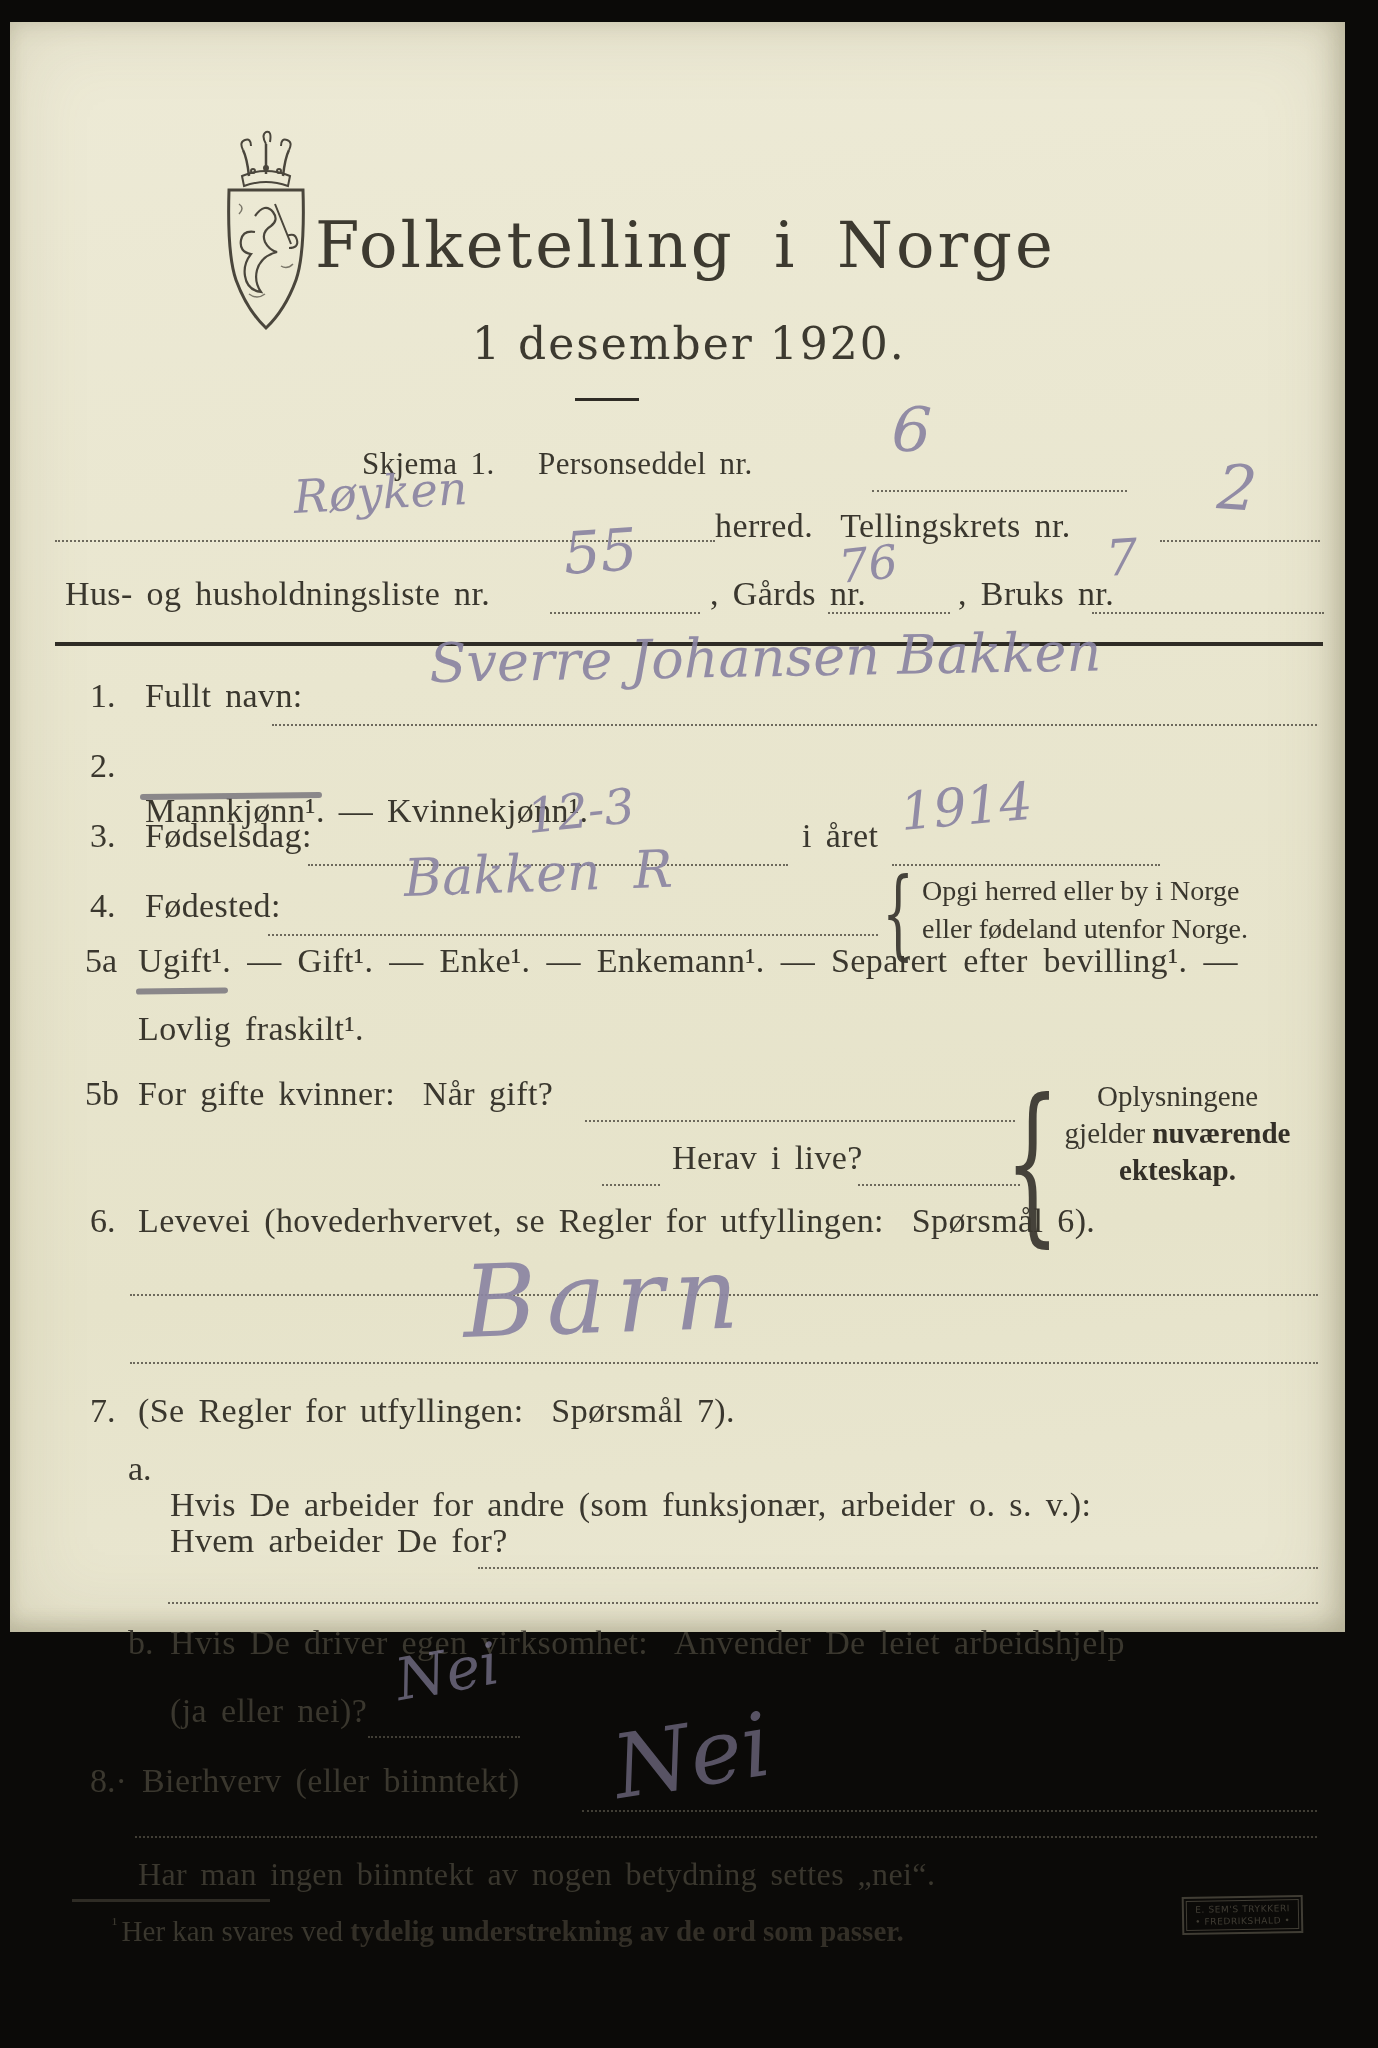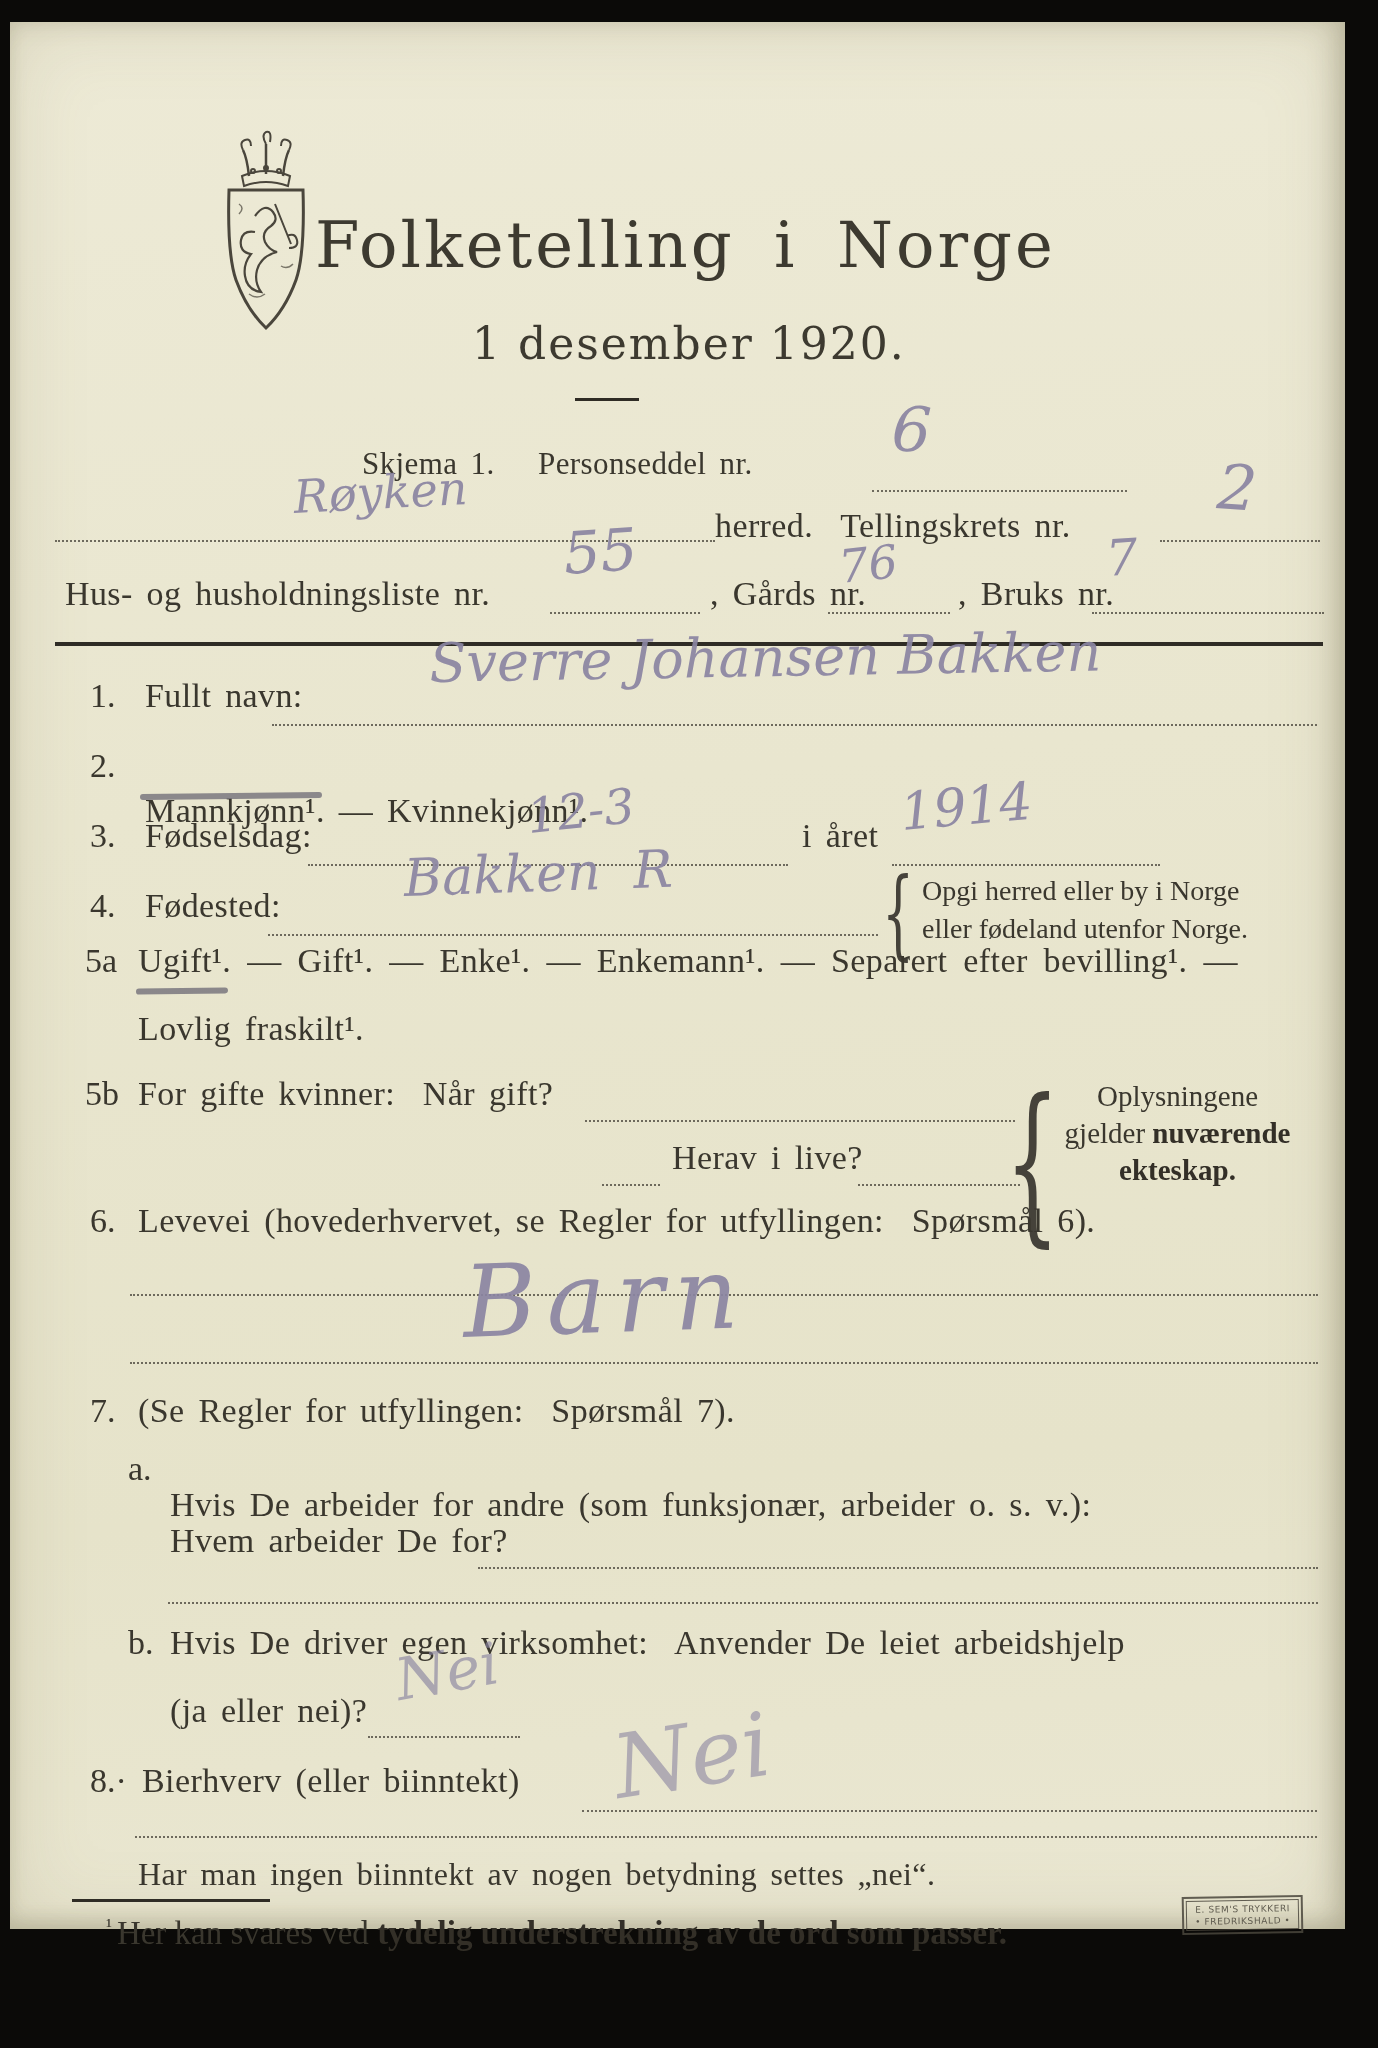--- a/index.html
+++ b/index.html
@@ -1,18 +1,18 @@
 <!DOCTYPE html>
 <html><head>
 <meta charset="utf-8">
 <style>
   html,body{margin:0;padding:0;background:#0b0a08;}
   .stage{position:relative;width:1378px;height:2048px;background:#0b0a08;overflow:hidden;
          font-family:"Liberation Serif", serif;}
-  .paper{position:absolute;left:10px;top:22px;width:1335px;height:1907px;
+  .paper{position:absolute;left:10px;top:22px;width:1335px;height:1610px;
          background:linear-gradient(175deg,#edead6 0%,#e9e6cf 40%,#e6e3ca 75%,#eae7d2 100%);
          box-shadow:inset 0 0 80px rgba(120,110,70,.18), inset -14px 0 24px rgba(90,85,55,.18), inset 0 -10px 18px rgba(90,85,55,.15);
          color:#3a372e;}
   .abs{position:absolute;white-space:pre;}
   .lbl{font-size:34px;letter-spacing:.4px;word-spacing:5px;color:#3a372e;}
   .num{font-size:34px;}
   .dotted{position:absolute;height:0;border-bottom:2px dotted #4f4b41;opacity:.8;}
   .rule{position:absolute;background:#2f2c25;}
   .hw{position:absolute;font-family:"DejaVu Serif", serif;font-style:italic;
       color:#8b85a2;opacity:.92;white-space:pre;transform-origin:left bottom;}
@@ -140,21 +140,21 @@
     <div class="hw" style="left:392px;top:1624px;font-size:58px;transform:rotate(-10deg);opacity:.65;">Nei</div>
     <div class="hw" style="left:612px;top:1694px;font-size:88px;transform:rotate(-9deg);opacity:.6;">Nei</div>
 
     <div class="abs num" style="left:80px;top:1740px;">8.·</div>
     <div class="abs lbl" style="left:132px;top:1740px;">Bierhverv (eller biinntekt)</div>
     <div class="dotted" style="left:572px;top:1788px;width:735px;"></div>
 
     <div class="dotted" style="left:125px;top:1814px;width:1182px;"></div>
     <div class="abs lbl" style="left:128px;top:1834px;font-size:32px;">Har man ingen biinntekt av nogen betydning settes „nei“.</div>
     <div class="rule" style="left:62px;top:1877px;width:198px;height:3px;"></div>
-    <div class="abs" style="left:96px;top:1892px;font-size:33px;color:#3a372e;"><sup>¹ </sup><span>Her kan svares ved </span><span class="b">tydelig understrekning av de ord som passer.</span></div>
+    <div class="abs" style="left:102px;top:1892px;font-size:29px;color:#3a372e;"><sup>¹ </sup><span>Her kan svares ved </span><span class="b">tydelig understrekning av de ord som passer.</span></div>
 
     <div class="stamp" style="left:1172px;top:1874px;">
       <div class="stamp-inner">
         <div>E. SEM'S TRYKKERI</div>
         <div>• FREDRIKSHALD •</div>
       </div>
     </div>
 
   </div>
 </div>

